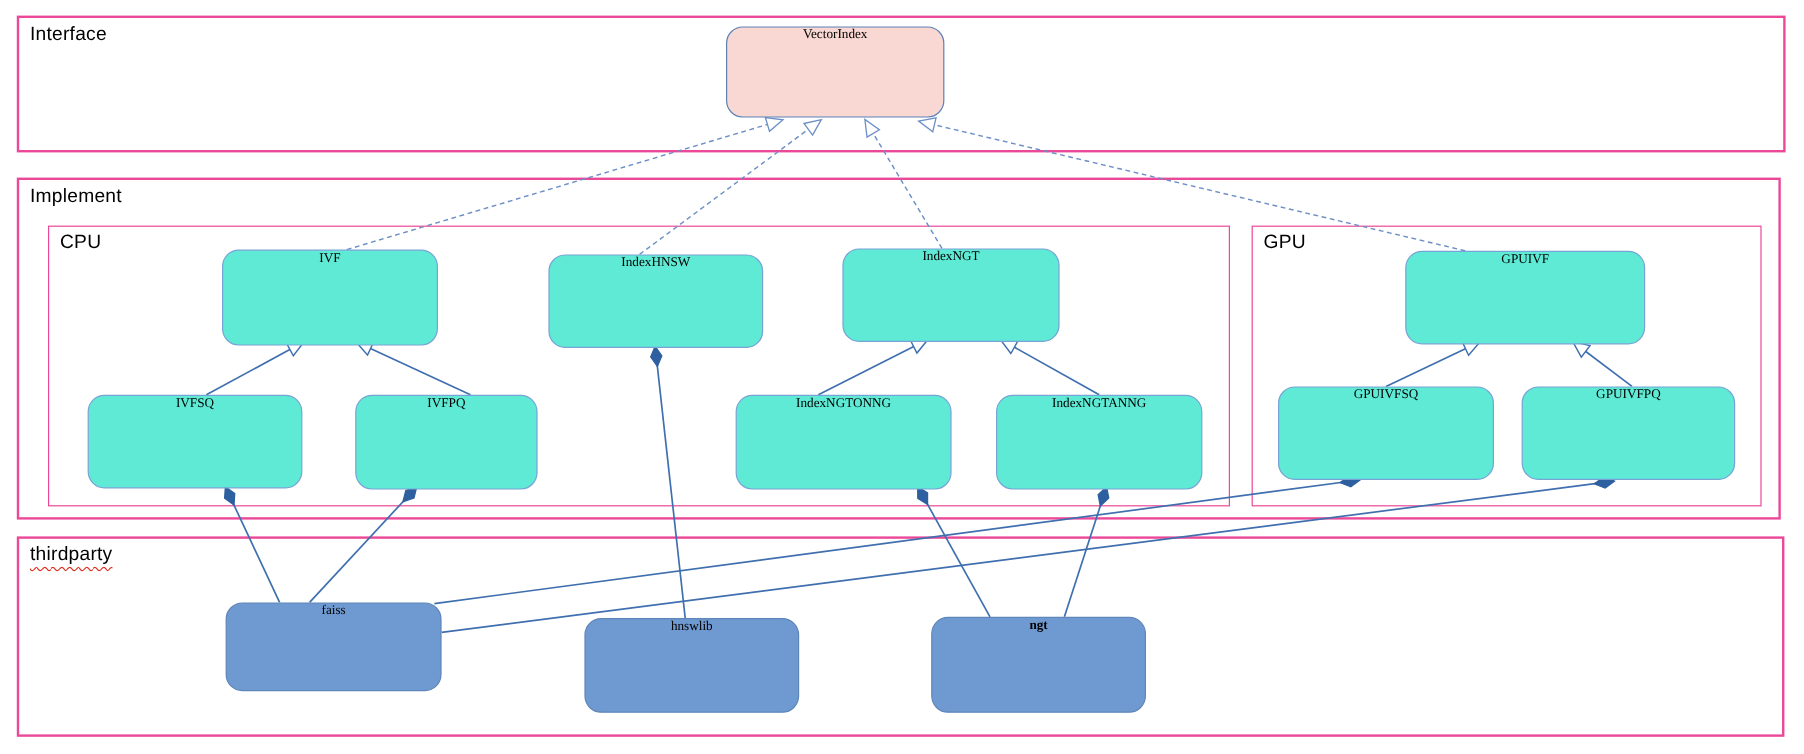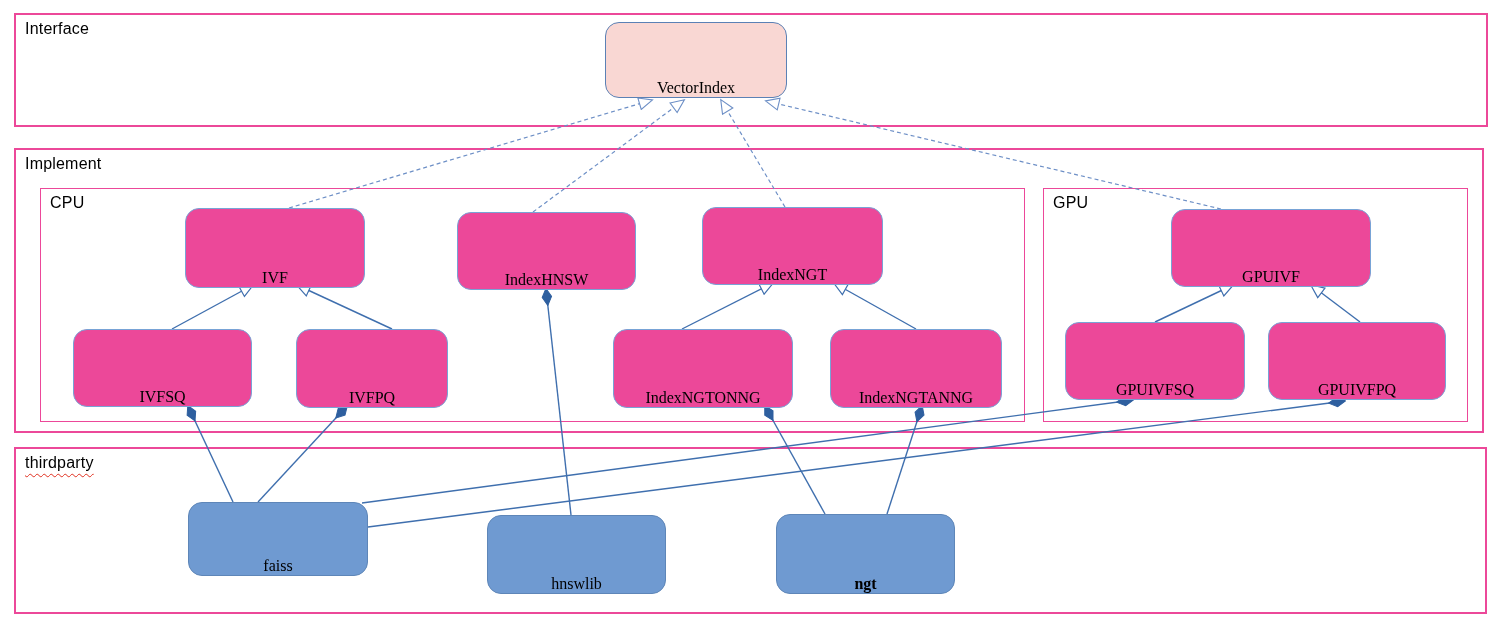--- a/index.html
+++ b/index.html
@@ -20,24 +20,24 @@
   .underlined { }
   .squiggle   { text-decoration: underline wavy #e03020; text-underline-offset: 5px; text-decoration-thickness:1px; }
 
   
   svg.connectors { position:absolute; left:0; top:0; z-index:1; }
   .edge-solid  { stroke:#3f6fae; stroke-width:1.4; fill:none; }
   .edge-dashed { stroke:#6d8fc6; stroke-width:1.2; stroke-dasharray:4 3; fill:none; }
 
   
   .node { position:absolute; box-sizing:border-box; border:1.6px solid #5d82b8; border-radius:14px;
-          display:flex; align-items:flex-end; justify-content:center; z-index:2;
-          font-family:"Liberation Serif", serif; font-size:16px; color:#000; }
+          display:flex; align-items:flex-start; justify-content:center; z-index:2;
+          font-family:"Liberation Serif", serif; font-size:11px; color:#000; }
   .node.pink  { background:#f9d7d3; border-color:#5b81b5; }
-  .node.green { background:#ec4899; border-color:#78a3d6; }
+  .node.green { background:#5eead4; border-color:#78a3d6; }
   .node.blue  { background:#6f9ad1; border-color:#5e86b8; }
 
   #n-vectorindex  { left:605px;  top:22px;  width:182px; height:76px; }
   #n-ivf          { left:185px;  top:208px; width:180px; height:80px; }
   #n-indexhnsw    { left:457px;  top:212px; width:179px; height:78px; }
   #n-indexngt     { left:702px;  top:207px; width:181px; height:78px; }
   #n-gpuivf       { left:1171px; top:209px; width:200px; height:78px; }
   #n-ivfsq        { left:73px;   top:329px; width:179px; height:78px; }
   #n-ivfpq        { left:296px;  top:329px; width:152px; height:79px; }
   #n-indexngtonng { left:613px;  top:329px; width:180px; height:79px; }

